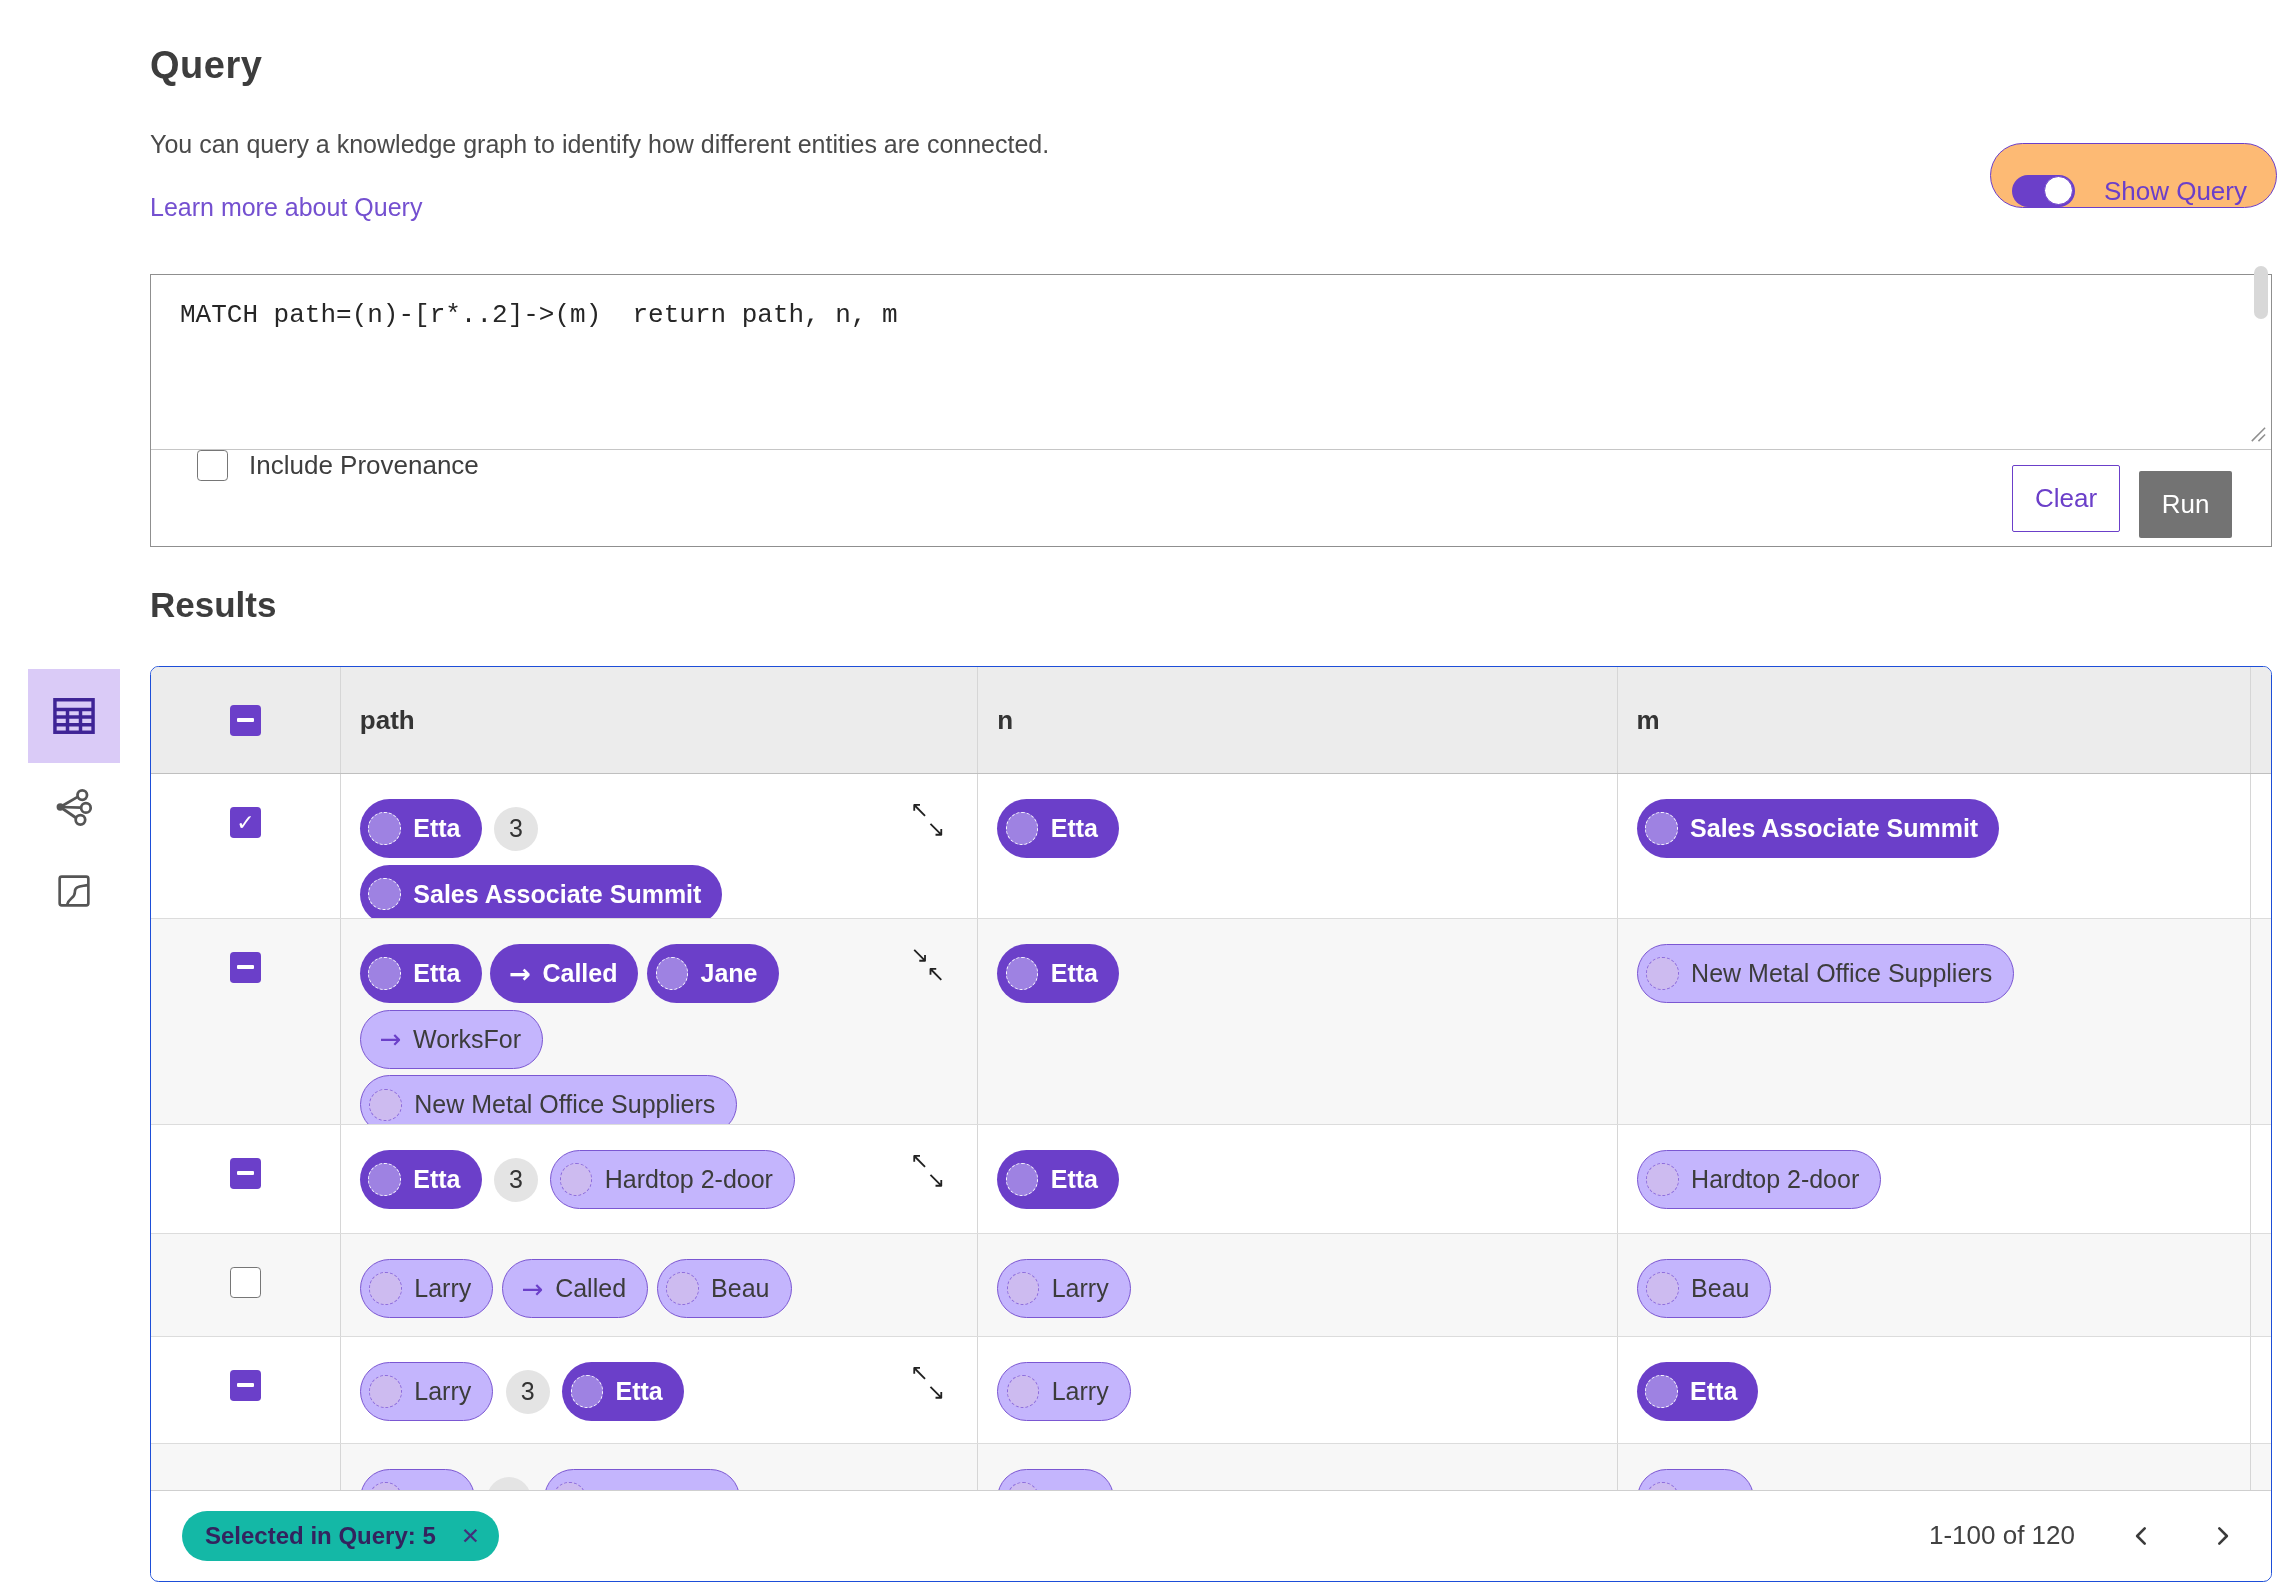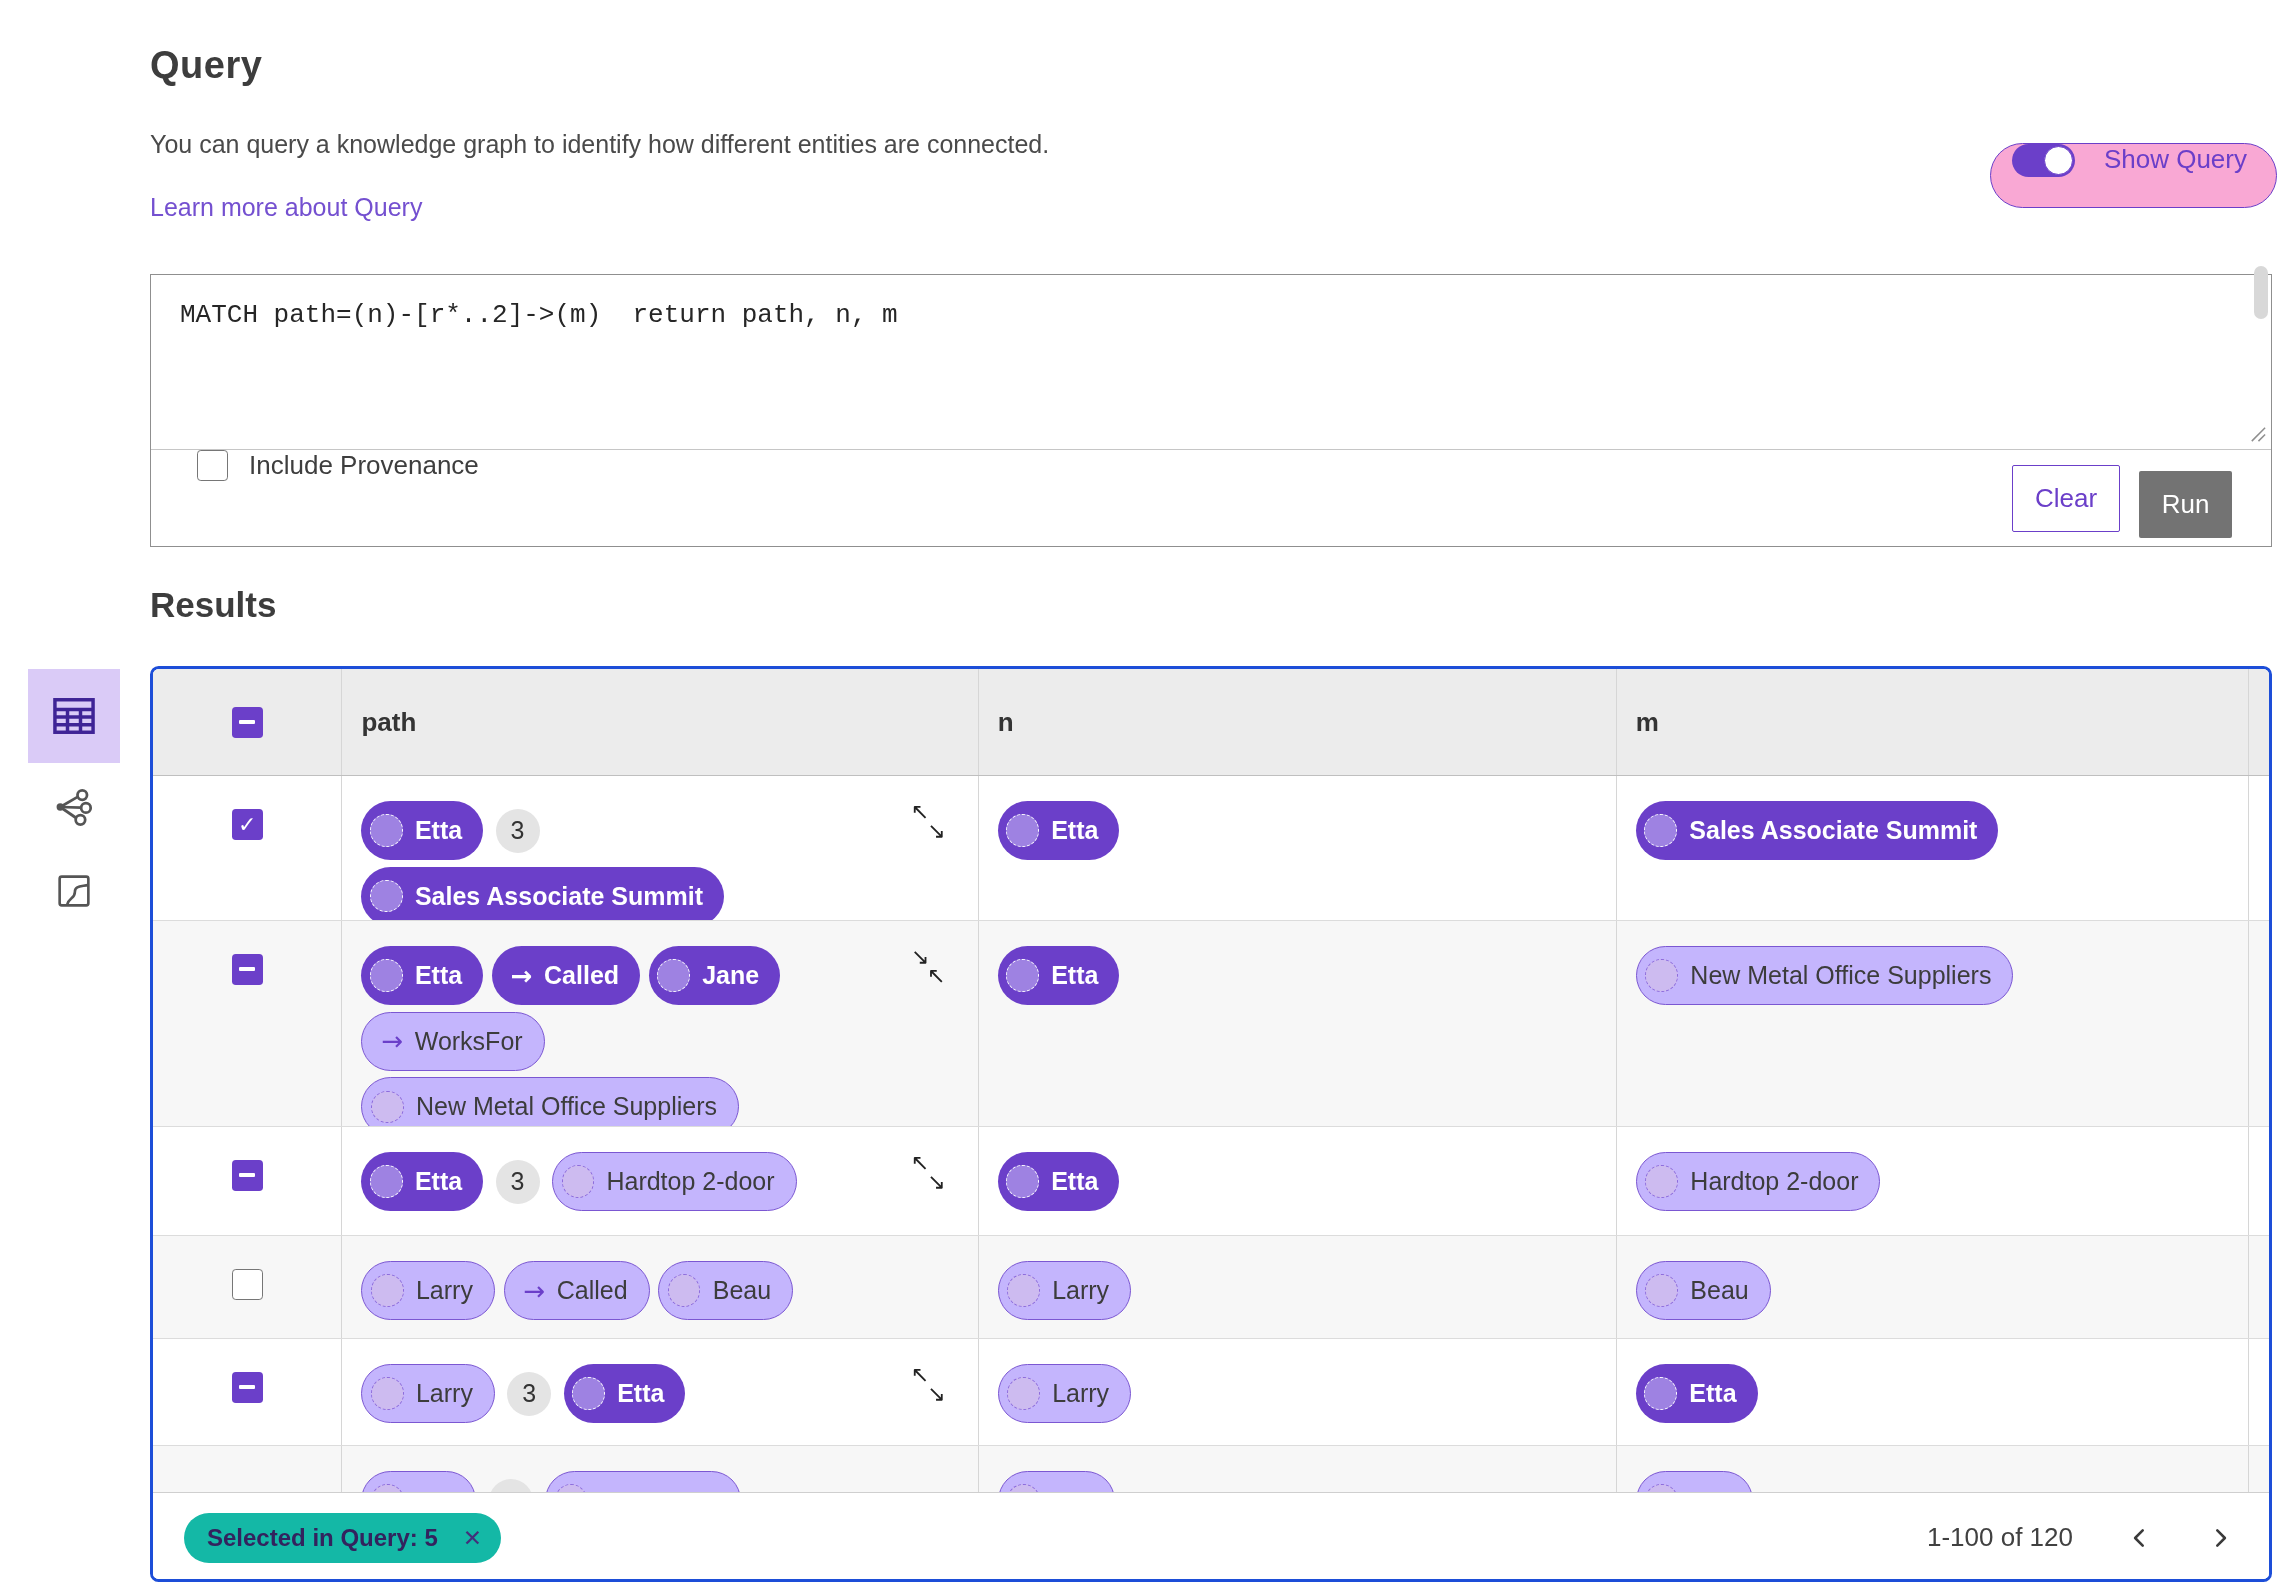--- a/index.html
+++ b/index.html
@@ -5,22 +5,22 @@
   * { box-sizing: border-box; margin: 0; padding: 0; }
   html,body { width: 2294px; height: 1590px; background: #ffffff;
     font-family: "Liberation Sans", sans-serif; overflow: hidden; }
   .abs { position: absolute; }
 
   
   .page-title { left: 150px; top: 44px; font-size: 38px; font-weight: 700; color: #3d3d3d; letter-spacing: 0.5px; }
   .page-desc  { left: 150px; top: 130px; font-size: 25px; color: #4a4a4a; }
   .learn-link { left: 150px; top: 193px; font-size: 25px; color: #7450d0; text-decoration: none; cursor: pointer; }
 
-  .show-query { right: 17px; top: 143px; height: 65px; display: flex; align-items: flex-start; gap: 29px;
-    border: 1.9px solid #6b3fc9; border-radius: 34px; padding: 0 29px 0 21px; background: #f9a8d4; cursor: pointer; }
+  .show-query { right: 17px; top: 143px; height: 65px; display: flex; align-items: flex-end; gap: 29px;
+    border: 1.9px solid #6b3fc9; border-radius: 34px; padding: 0 29px 0 21px; background: #fdba74; cursor: pointer; }
   .toggle-track { width: 63px; height: 32.5px; background: #6b3fc9; border-radius: 17px; position: relative; }
   .toggle-knob { position: absolute; right: 1.9px; top: 1.9px; width: 29px; height: 29px; border-radius: 50%;
     background: #fff; border: 1.9px solid #6b3fc9; }
   .show-query-label { font-size: 26px; color: #6b3fc9; }
 
   
   .qpanel { left: 150px; top: 274px; width: 2122px; height: 273px; border: 1px solid #8f8f8f; background: #fff; }
   .qeditor { position: relative; height: 175px; border-bottom: 1px solid #c6c6c6; padding: 25px 29px; cursor: text; }
   .qtext { font-family: "Liberation Mono", monospace; font-size: 26px; color: #262626; white-space: pre; }
   .qresize { position: absolute; right: 3.8px; bottom: 1.9px; }
@@ -44,21 +44,21 @@
   .results-title { left: 150px; top: 585px; font-size: 35px; font-weight: 700; color: #3d3d3d; }
 
   .view-switch { left: 28px; top: 669px; width: 92px; display: flex; flex-direction: column; align-items: center; }
   .vtile { width: 92px; height: 94px; display: flex; align-items: center; justify-content: center; cursor: pointer; }
   .vtile.selected { background: #dacbf7; }
   .vsmall { width: 92px; height: 61px; display: flex; align-items: center; justify-content: center; cursor: pointer; }
   .vsmall.g { margin-top: 13.4px; }
   .vsmall.m2 { margin-top: 23px; }
 
   
-  .tbl { left: 150px; top: 666px; width: 2122px; height: 916px; border: 3px solid #1d4ed8; border-radius: 8.6px;
+  .tbl { left: 150px; top: 666px; width: 2122px; height: 916px; border: 1px solid #1d4ed8; border-radius: 8.6px;
     background: #fff; overflow: hidden; }
   .thead { height: 107px; background: #ececec; display: flex; border-bottom: 1px solid #bfbfbf; }
   .cell { height: 100%; position: relative; }
   .c-check { width: 189px; display: flex; justify-content: center; padding-top: 25px; }
   .c-path  { width: 638px; border-left: 1px solid #d6d6d6; padding: 25px 0 0 19px; }
   .c-n     { width: 640px; border-left: 1px solid #d6d6d6; padding: 25px 0 0 19px; }
   .c-m     { width: 634px; border-left: 1px solid #d6d6d6; padding: 25px 0 0 19px; }
   .c-gut   { width: 21px;  border-left: 1px solid #d6d6d6; }
   .thead .c-check { align-items: center; padding-top: 0; }
   .thead .c-path, .thead .c-n, .thead .c-m { display: flex; align-items: center; padding-top: 0;

